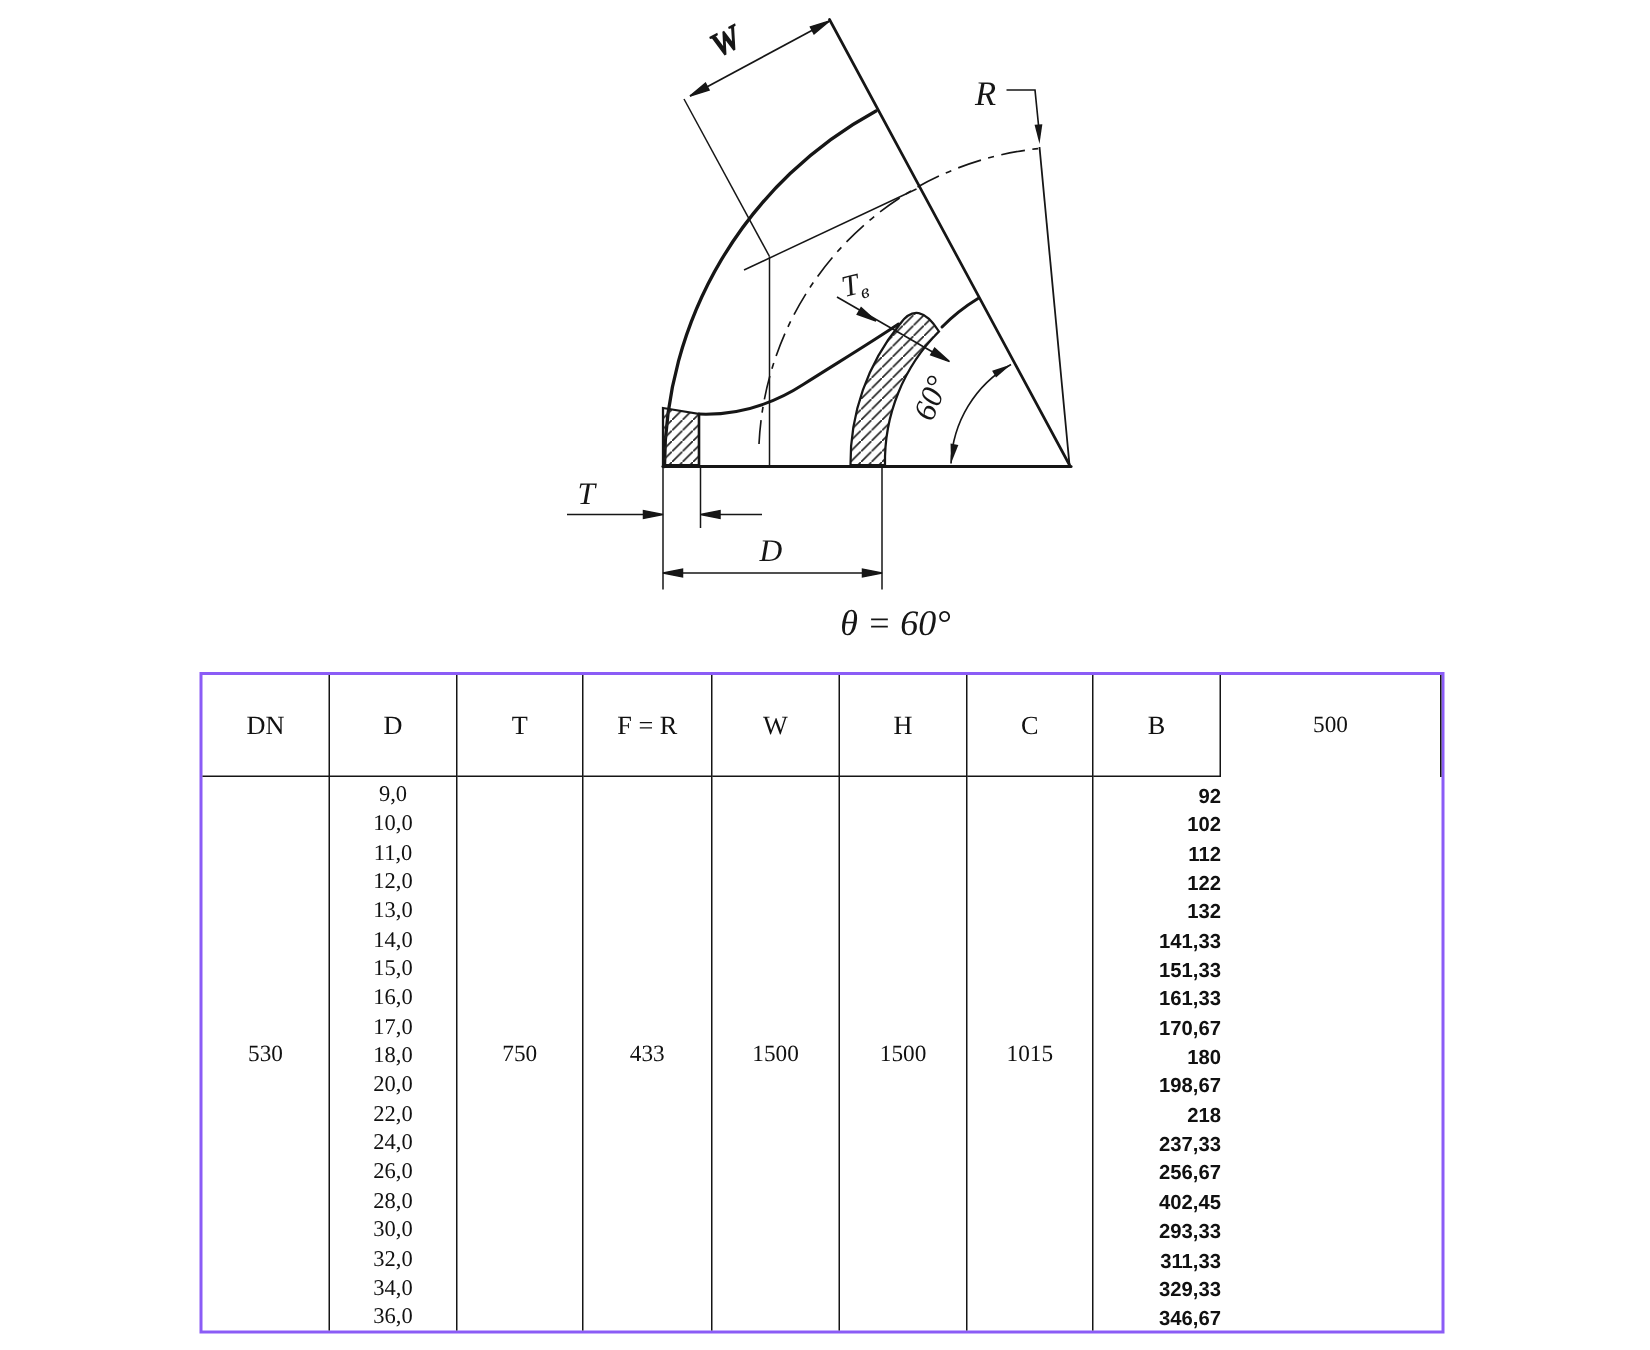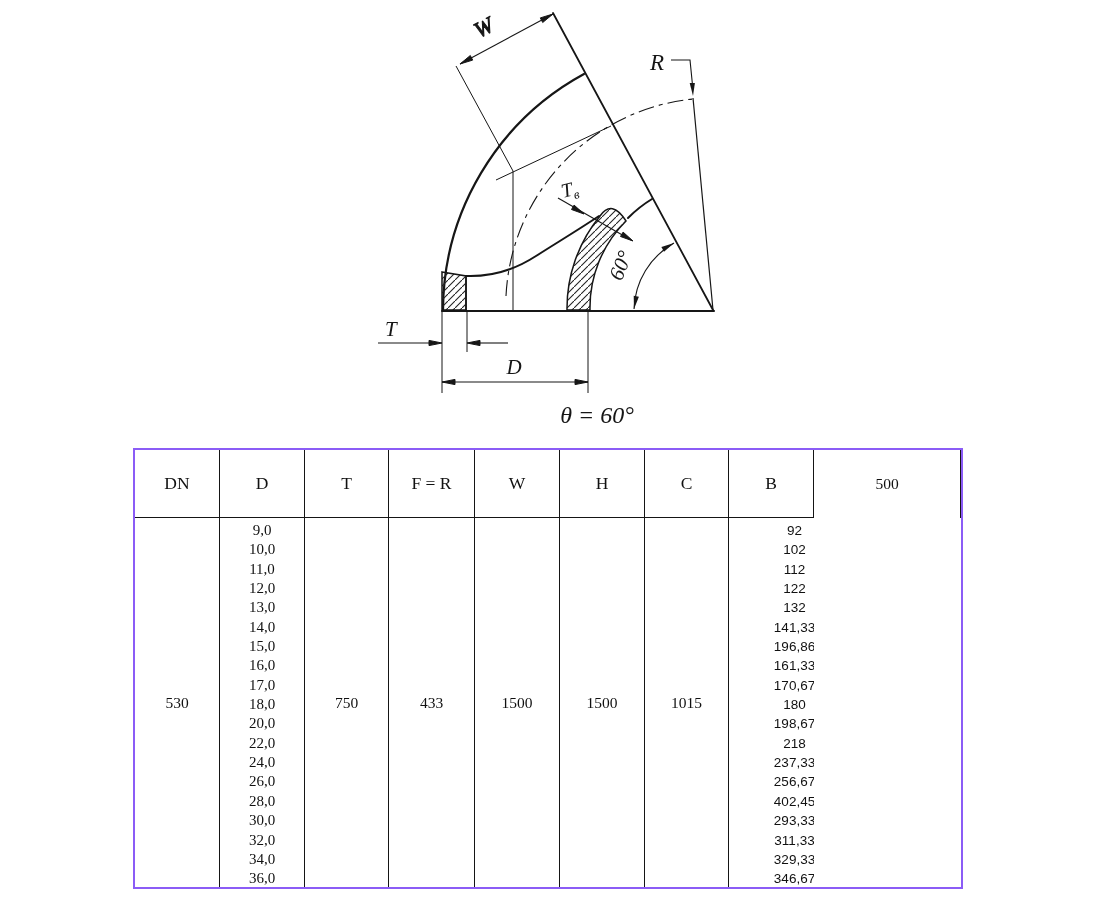--- a/index.html
+++ b/index.html
@@ -15,23 +15,23 @@
              grid-template-rows:68px 1fr;background:#fff;}
   .cell{box-sizing:border-box;border-right:1.6px solid #151515;display:flex;
         align-items:center;justify-content:center;overflow:hidden;}
   .cell.last{border-right:none;}
   .hdr{border-bottom:1.6px solid #151515;font-size:17.5px;text-align:center;
        flex-direction:column;line-height:21px;}
   .hdr .it{font-style:italic;}
   .body-cell{font-size:15.5px;}
   .t-cell{flex-direction:column;justify-content:space-between;padding-top:3px;
           font-size:15px;line-height:19.35px;}
-  .mass-cell{flex-direction:column;justify-content:flex-start;align-items:center;
+  .mass-cell{flex-direction:column;justify-content:flex-start;align-items:flex-end;
              padding:3px 0 0 46px;font-family:"Liberation Sans", sans-serif;
-             font-weight:400;font-size:13.5px;line-height:19.35px;}
+             font-weight:700;font-size:13.5px;line-height:19.35px;}
 </style>
 </head>
 <body>
 
 <div class="sheet">
 
   <svg class="drawing-svg" width="1100" height="900" viewBox="0 0 1100 900">
     <defs>
       <pattern id="hatch" width="7" height="7" patternUnits="userSpaceOnUse">
         <line x1="0" y1="7" x2="7" y2="0" stroke="#222" stroke-width="1.1"></line>
@@ -186,21 +186,21 @@
     <div class="cell body-cell">
         <span>1015</span>
       </div>
     <div class="cell mass-cell last">
         <div>92</div>
         <div>102</div>
         <div>112</div>
         <div>122</div>
         <div>132</div>
         <div>141,33</div>
-        <div>196,86</div>
+        <div>151,33</div>
         <div>161,33</div>
         <div>170,67</div>
         <div>180</div>
         <div>198,67</div>
         <div>218</div>
         <div>237,33</div>
         <div>256,67</div>
         <div>402,45</div>
         <div>293,33</div>
         <div>311,33</div>

